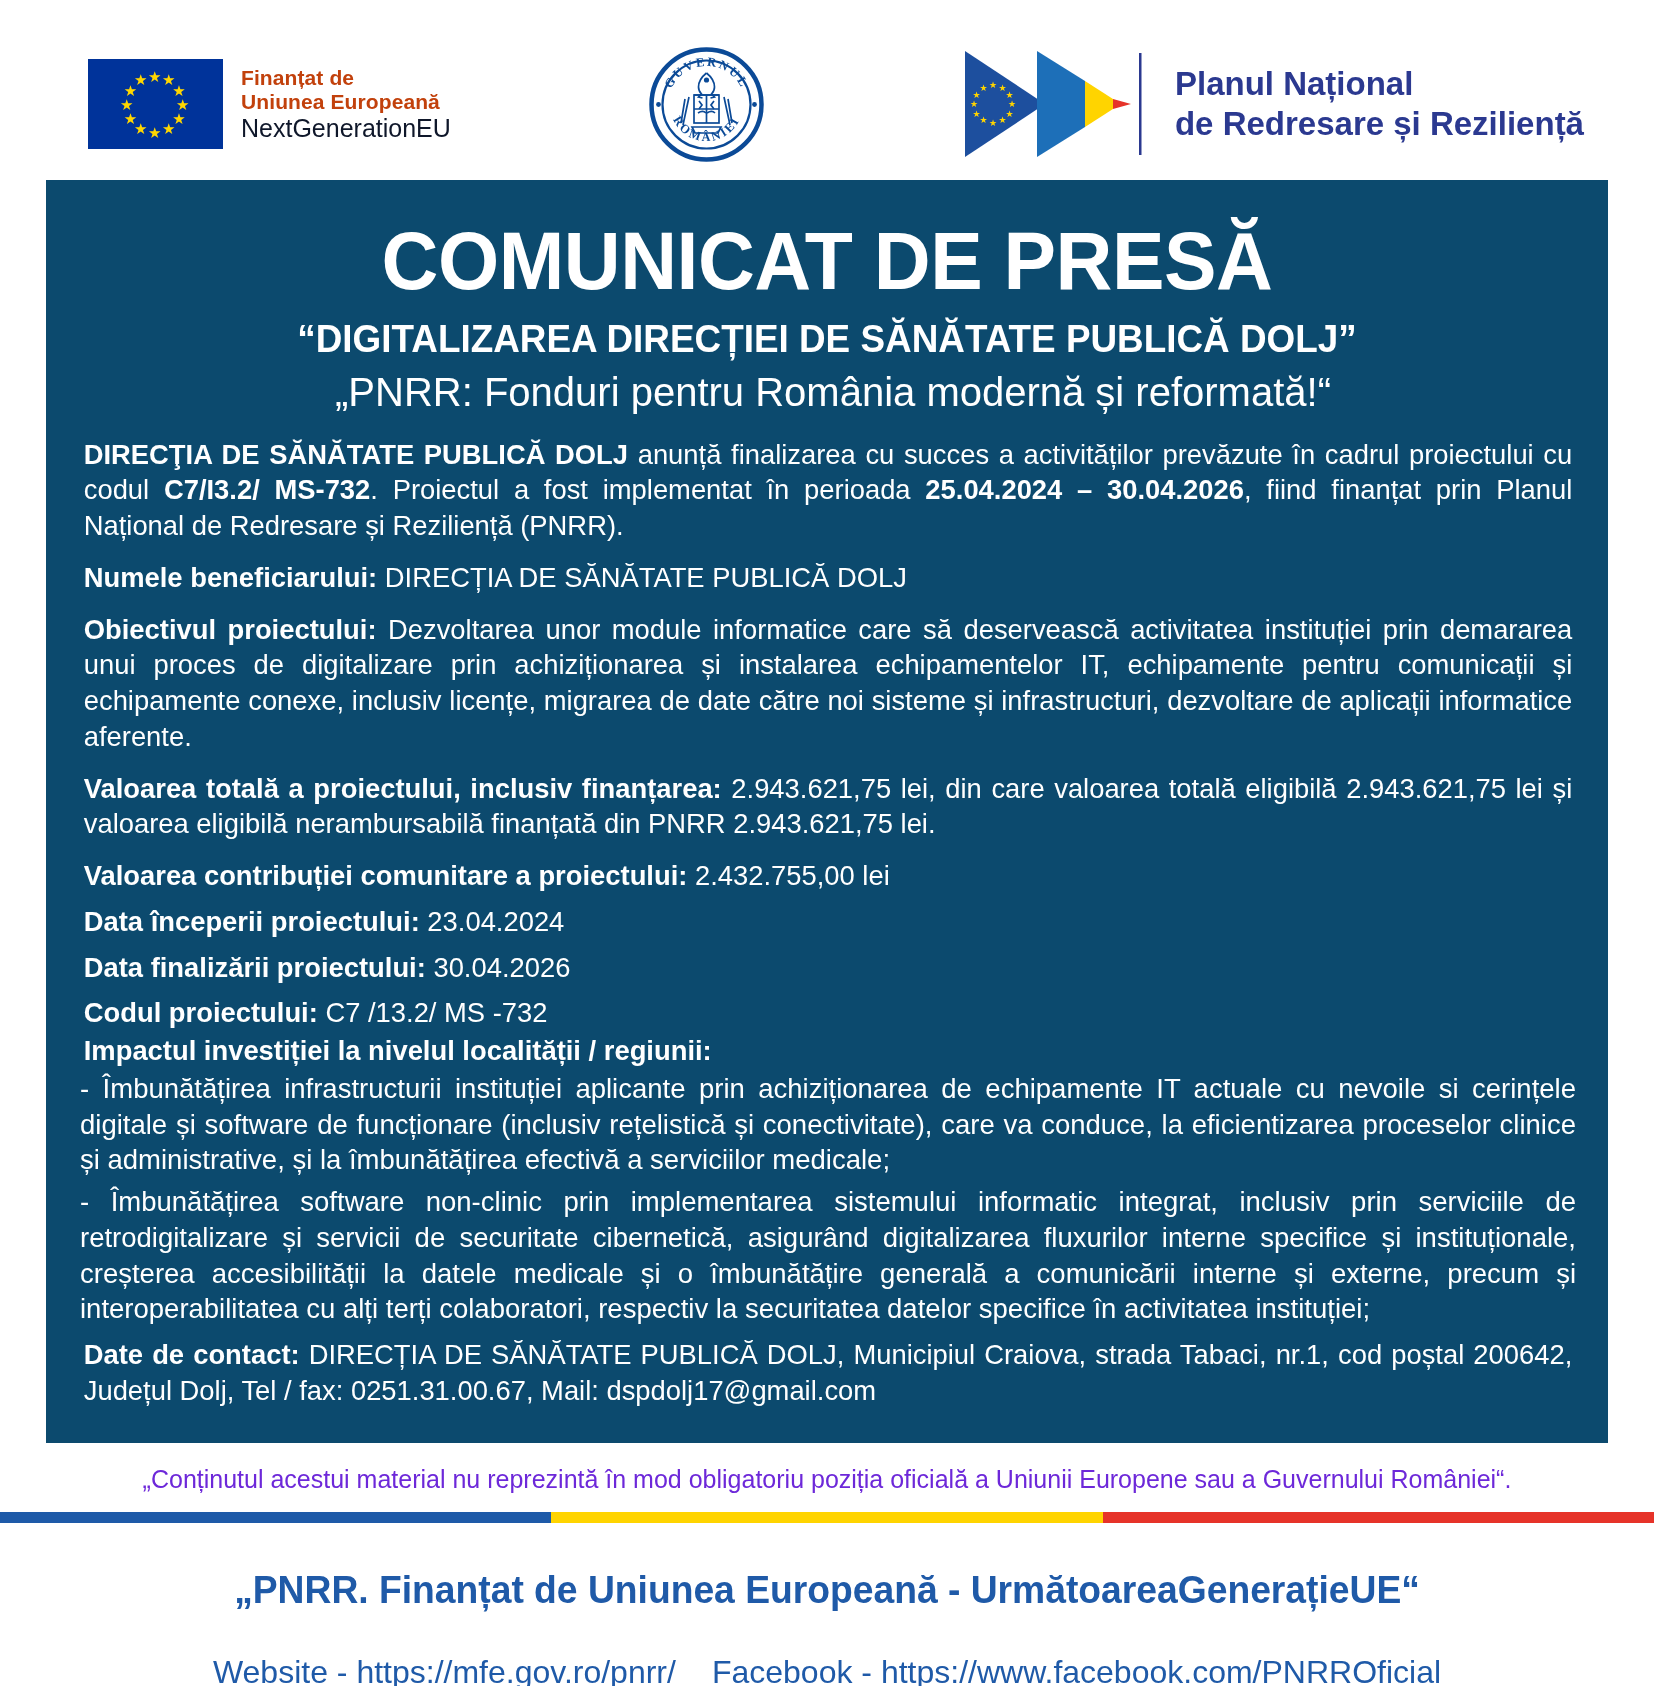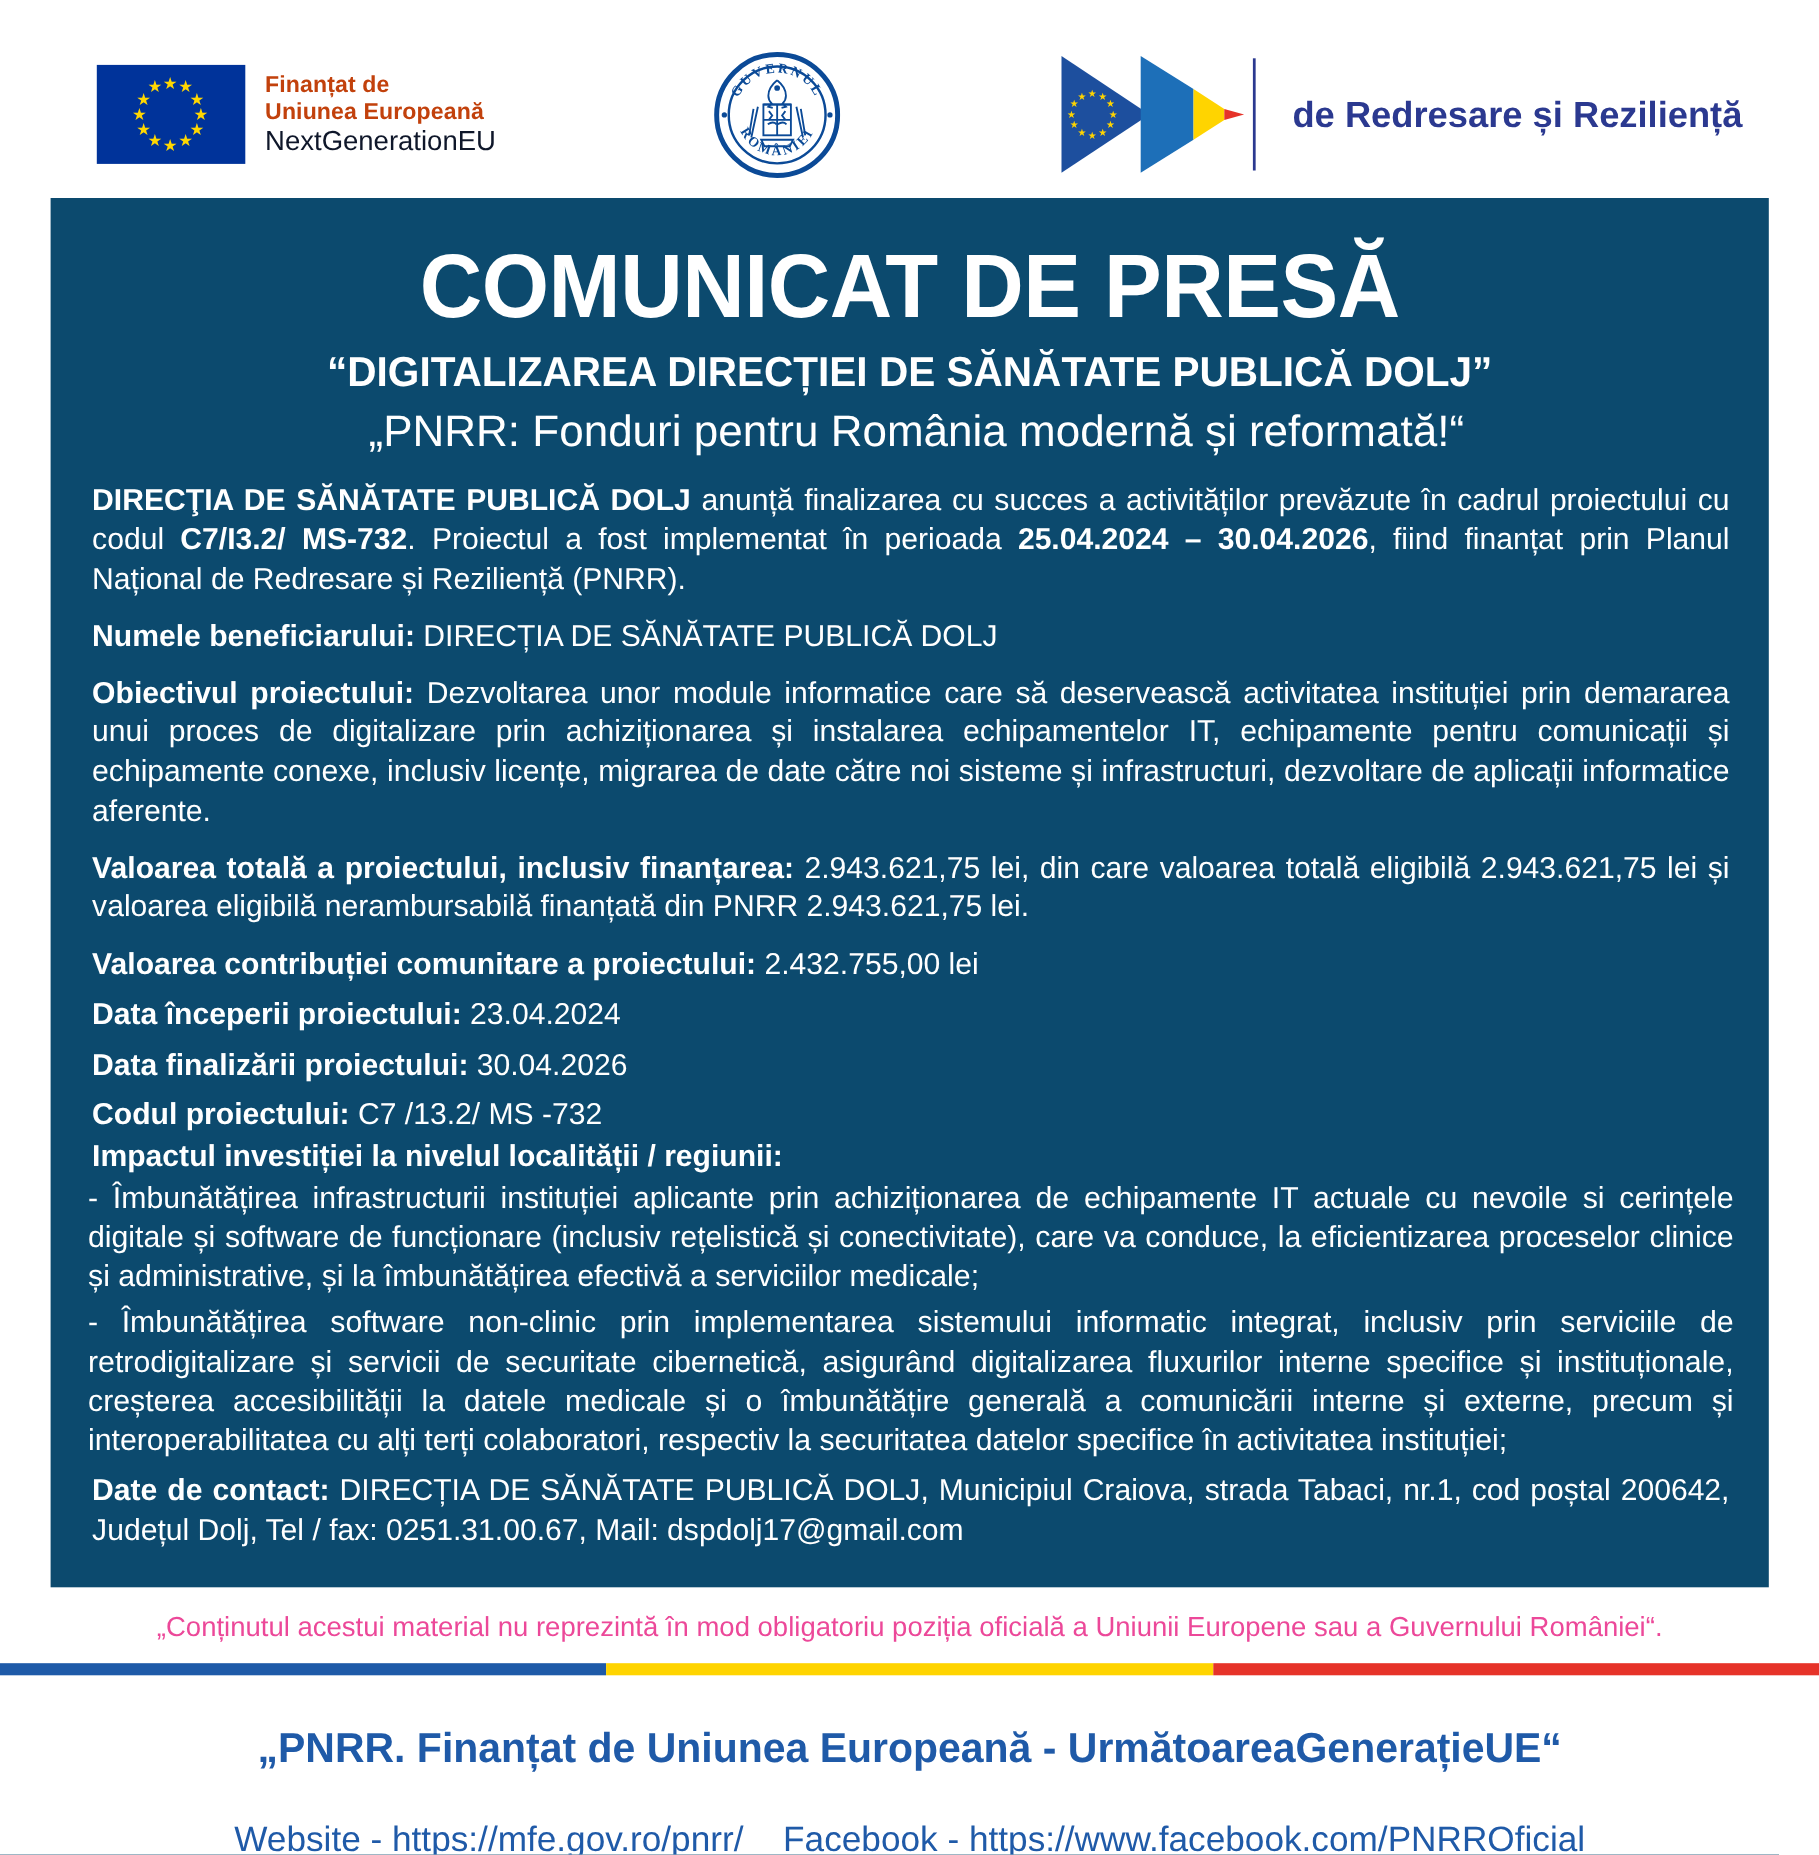--- a/index.html
+++ b/index.html
@@ -71,21 +71,21 @@
   .para.tight{margin-bottom:10px;}
   .para.nogap{margin-bottom:2px;}
   .para b{font-weight:bold;}
   .bullet{
     color:#ffffff;font-size:27.5px;line-height:1.30;
     text-align:justify;margin:0 0 6px 0;
   }
 
   
   .disclaimer{
-    text-align:center;color:#ec4899;font-size:25px;
+    text-align:center;color:#6d28d9;font-size:25px;
     margin:22px 0 18px 0;
   }
   .tricolor{
     display:flex;height:11px;width:100%;
   }
   .tricolor .b{background:#1e5aa8;flex:1;}
   .tricolor .y{background:#ffd400;flex:1;}
   .tricolor .r{background:#e63329;flex:1;}
 
   .footer-title{
@@ -175,20 +175,21 @@
               <text x="13.545517328095666" y="48.5" font-size="9" text-anchor="middle" fill="#ffd400">★</text>
               <text x="20.499999999999993" y="41.54551732809567" font-size="9" text-anchor="middle" fill="#ffd400">★</text>
             </g>
           <polygon points="74,2 74,108 122,78 122,32" fill="#1d6fb8"></polygon>
           <polygon points="122,32 122,78 150,60 150,50" fill="#ffd400"></polygon>
           <polygon points="150,50 150,60 168,55" fill="#e63329"></polygon>
           <rect x="176" y="4" width="2.5" height="102" fill="#2b3990"></rect>
         </svg>
       </div>
       <div class="pnrr-text">
+        <div>Planul Național</div>
         <div>de Redresare și Reziliență</div>
       </div>
     </div>
   </div>
 
   <div class="panel">
 
     <div class="title">COMUNICAT DE PRESĂ</div>
     <div class="subtitle1">“DIGITALIZAREA DIRECȚIEI DE SĂNĂTATE PUBLICĂ DOLJ”</div>
     <div class="subtitle2">„PNRR: Fonduri pentru România modernă și reformată!“</div>

